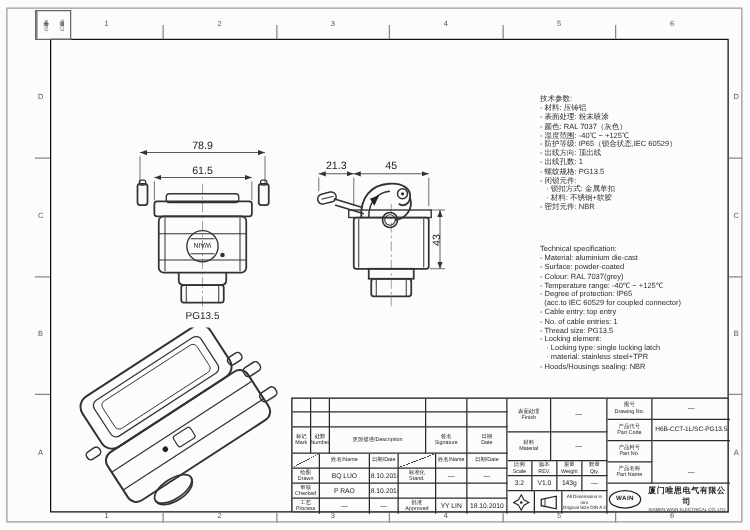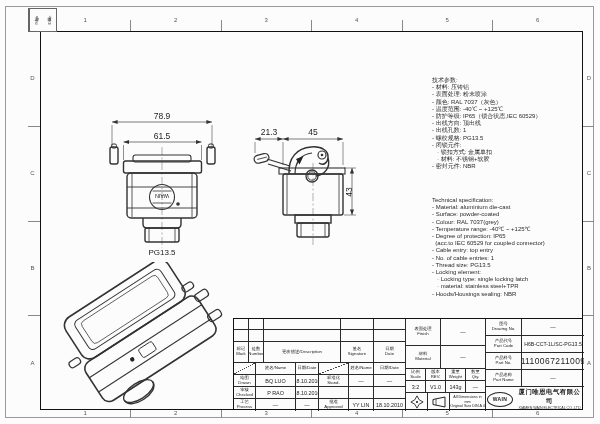--- a/index.html
+++ b/index.html
@@ -334,21 +334,20 @@
 Original Size DIN A 4</div>
 
     <div class="cell lbl" style="left:252px;top:0;width:36px;height:17px;">图号
 Drawing No.</div>
     <div class="cell val noR" style="left:288px;top:0;width:62px;height:17px;">—</div>
     <div class="cell lbl" style="left:252px;top:17px;width:36px;height:17px;">产品代号
 Part Code</div>
     <div class="cell noR" style="left:288px;top:17px;width:62px;height:17px;font-size:5.2px;">H6B-CCT-1L/SC-PG13.5</div>
     <div class="cell lbl" style="left:252px;top:34px;width:36px;height:17px;">产品料号
 Part No.</div>
-    <div class="cell big noR" style="left:288px;top:34px;width:62px;height:17px;">1110067211009</div>
     <div class="cell lbl" style="left:252px;top:51px;width:36px;height:17px;">产品名称
 Part Name</div>
     <div class="cell val noR" style="left:288px;top:51px;width:62px;height:17px;">—</div>
     <div class="cell company noR noB" style="left:252px;top:68px;width:98px;height:24px;">
       <div class="logo-oval">WAIN</div>
       <div class="co-names">
         <div class="co-cn">厦门唯恩电气有限公司</div>
         <div class="co-en">XIAMEN WAIN ELECTRICAL CO.,LTD</div>
       </div>
     </div>

